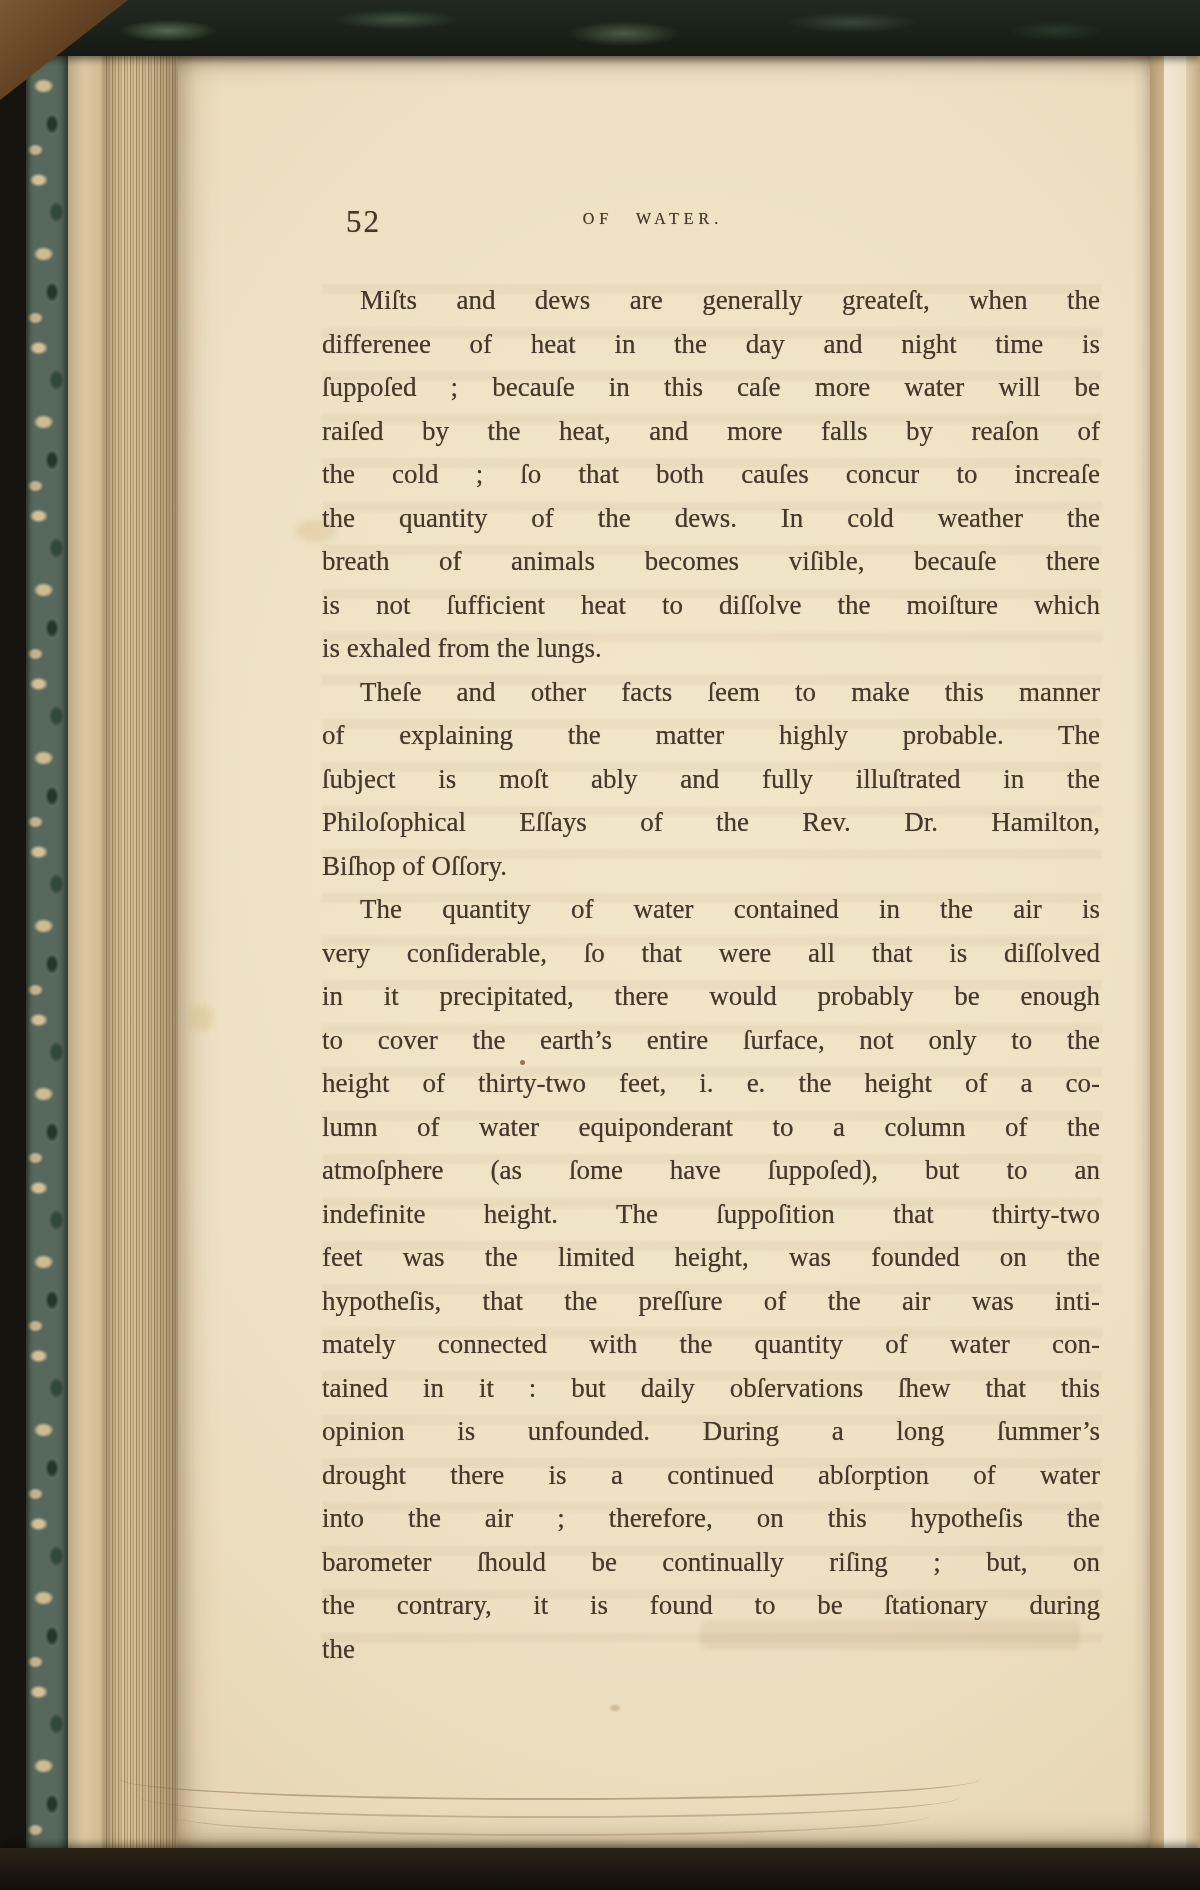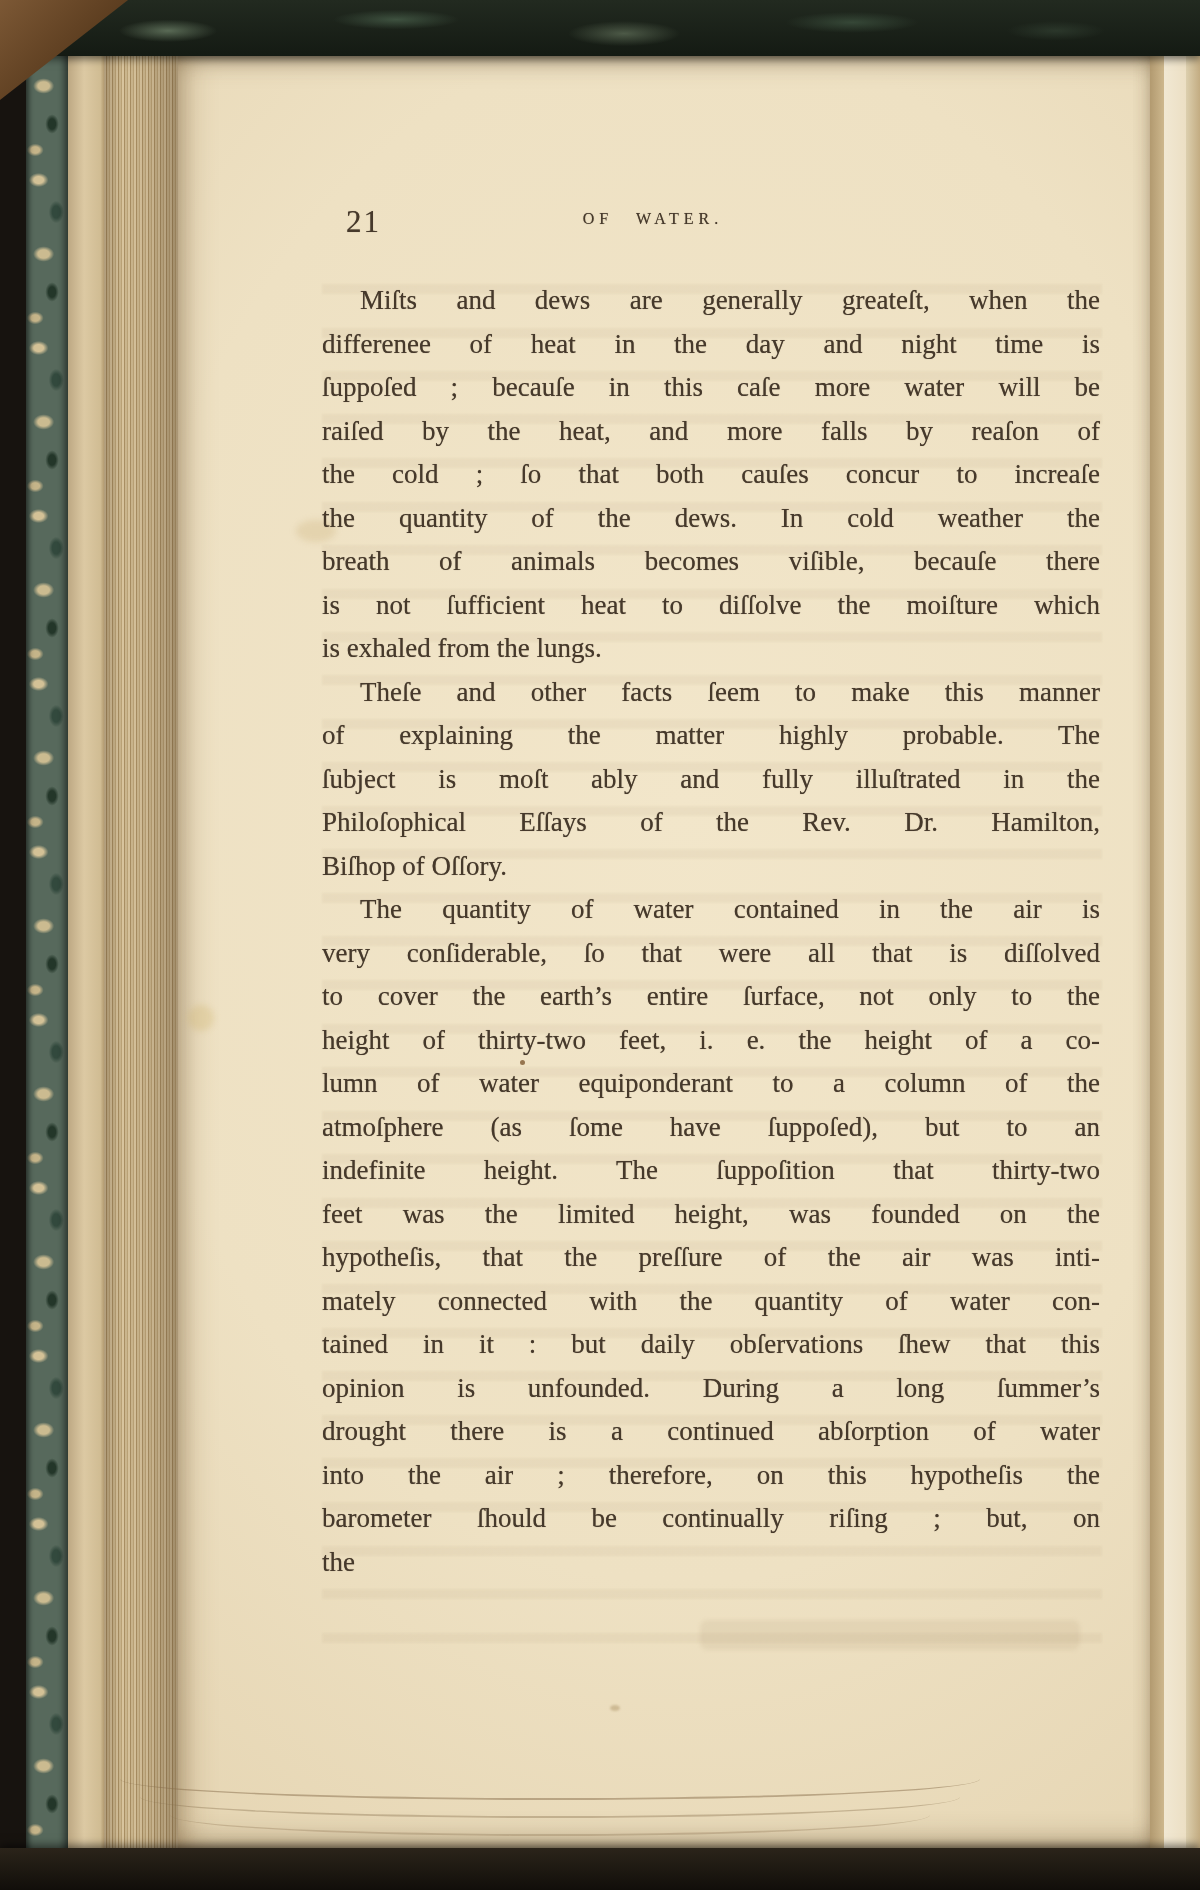--- a/index.html
+++ b/index.html
@@ -138,21 +138,21 @@
 <div class="layer top-band"></div>
 <div class="layer corner-leather"></div>
 <div class="layer bottom-band"></div>
 
 <div class="layer stain s1"></div>
 <div class="layer stain s2"></div>
 <div class="layer stain s3"></div>
 <div class="layer stain s4"></div>
 
 <div class="layer header">
-  <span class="pagenum ink">21</span>
+  <span class="pagenum ink">52</span>
   <span class="running-title ink">OF WATER.</span>
 </div>
 
 <div class="layer text ink">
   <div id="paragraphs">
       <div>
         <div class="line indent">Miſts and dews are generally greateſt, when the</div>
         <div class="line">differenee of heat in the day and night time is</div>
         <div class="line">ſuppoſed ; becauſe in this caſe more water will be</div>
         <div class="line">raiſed by the heat, and more falls by reaſon of</div>
@@ -165,29 +165,31 @@
       <div>
         <div class="line indent">Theſe and other facts ſeem to make this manner</div>
         <div class="line">of explaining the matter highly probable.  The</div>
         <div class="line">ſubject is moſt ably and fully illuſtrated in the</div>
         <div class="line">Philoſophical Eſſays of the Rev. Dr. Hamilton,</div>
         <div class="line no-just">Biſhop of Oſſory.</div>
       </div>
       <div>
         <div class="line indent">The quantity of water contained in the air is</div>
         <div class="line">very conſiderable, ſo that were all that is diſſolved</div>
+        <div class="line">in it precipitated, there would probably be enough</div>
         <div class="line">to cover the earth’s entire ſurface, not only to the</div>
         <div class="line">height of thirty-two feet, i. e. the height of a co-</div>
         <div class="line">lumn of water equiponderant to a column of the</div>
         <div class="line">atmoſphere (as ſome have ſuppoſed), but to an</div>
         <div class="line">indefinite height.  The ſuppoſition that thirty-two</div>
         <div class="line">feet was the limited height, was founded on the</div>
         <div class="line">hypotheſis, that the preſſure of the air was inti-</div>
         <div class="line">mately connected with the quantity of water con-</div>
         <div class="line">tained in it :  but daily obſervations ſhew that this</div>
         <div class="line">opinion is unfounded.  During a long ſummer’s</div>
         <div class="line">drought there is a continued abſorption of water</div>
         <div class="line">into the air ; therefore, on this hypotheſis the</div>
         <div class="line">barometer ſhould be continually riſing ; but, on</div>
+        <div class="line">the contrary, it is found to be ſtationary during</div>
       </div>
     </div>
   <div class="line catchword-row">the</div>
 </div>
 
 </body></html>

